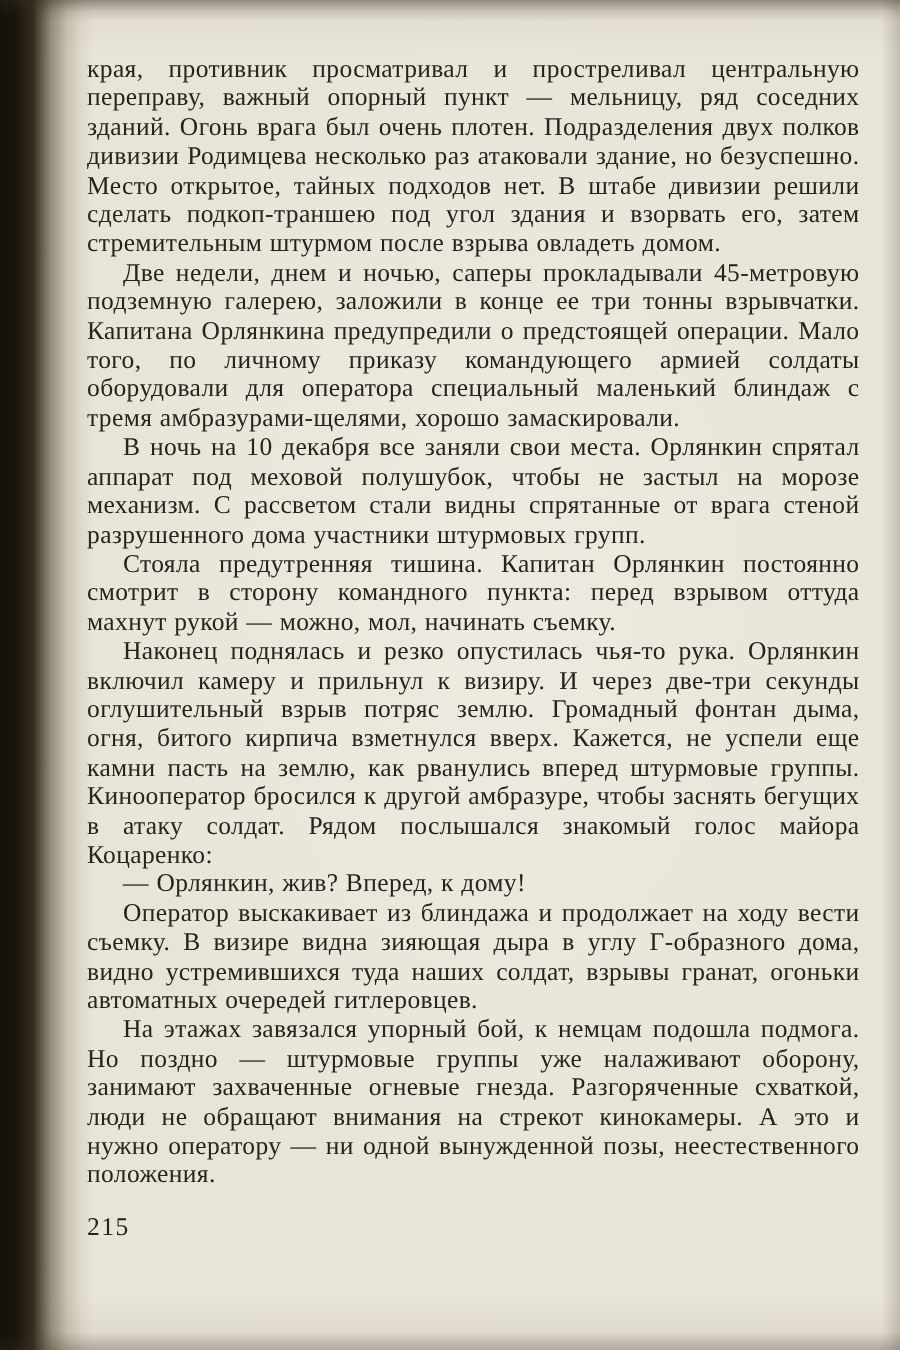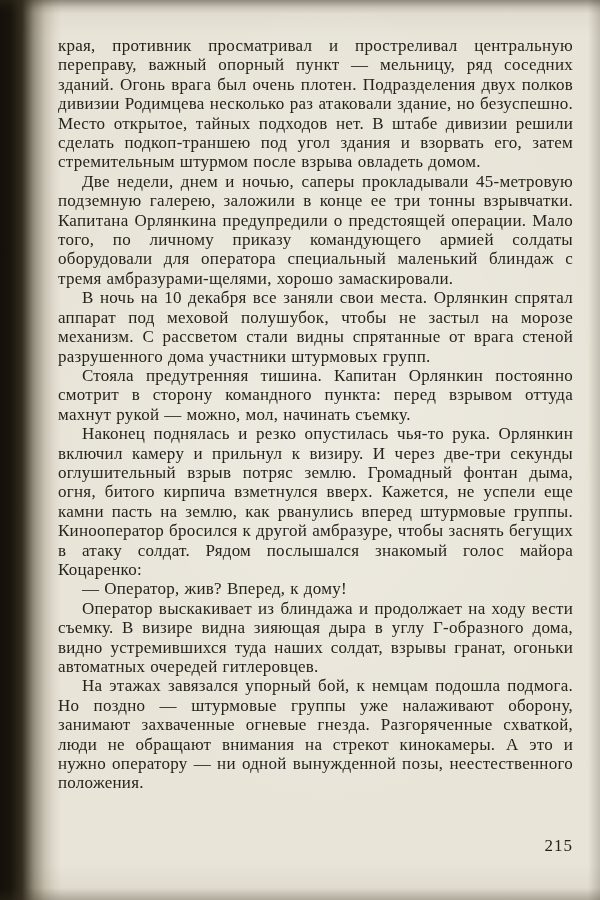--- a/index.html
+++ b/index.html
@@ -68,41 +68,41 @@
     word-spacing: 0.5px;
     text-align: justify;
     hyphens: auto;
     -webkit-hyphens: auto;
   }
   .para.indent {
     text-indent: 24px;
   }
   .page-number {
     position: absolute;
-    top: 836px;
+    top: 808px;
     left: 58px;
     right: 27px;
-    text-align: right;
+    text-align: left;
     font-size: 17px;
     letter-spacing: 1px;
     color: #26231d;
   }
 </style>
 </head>
 <body>
 
 <div class="page">
 
   <div class="text-block">
     <p class="para">края, противник просматривал и простреливал центральную переправу, важный опорный пункт — мельницу, ряд соседних зданий. Огонь врага был очень плотен. Подразделения двух полков дивизии Родимцева несколько раз атаковали здание, но безуспешно. Место открытое, тайных подходов нет. В штабе дивизии решили сделать подкоп-траншею под угол здания и взорвать его, затем стремительным штурмом после взрыва овладеть домом.</p>
     <p class="para indent">Две недели, днем и ночью, саперы прокладывали 45-метровую подземную галерею, заложили в конце ее три тонны взрывчатки. Капитана Орлянкина предупредили о предстоящей операции. Мало того, по личному приказу командующего армией солдаты оборудовали для оператора специальный маленький блиндаж с тремя амбразурами-щелями, хорошо замаскировали.</p>
     <p class="para indent">В ночь на 10 декабря все заняли свои места. Орлянкин спрятал аппарат под меховой полушубок, чтобы не застыл на морозе механизм. С рассветом стали видны спрятанные от врага стеной разрушенного дома участники штурмовых групп.</p>
     <p class="para indent">Стояла предутренняя тишина. Капитан Орлянкин постоянно смотрит в сторону командного пункта: перед взрывом оттуда махнут рукой — можно, мол, начинать съемку.</p>
     <p class="para indent">Наконец поднялась и резко опустилась чья-то рука. Орлянкин включил камеру и прильнул к визиру. И через две-три секунды оглушительный взрыв потряс землю. Громадный фонтан дыма, огня, битого кирпича взметнулся вверх. Кажется, не успели еще камни пасть на землю, как рванулись вперед штурмовые группы. Кинооператор бросился к другой амбразуре, чтобы заснять бегущих в атаку солдат. Рядом послышался знакомый голос майора Коцаренко:</p>
-    <p class="para indent">— Оператор, жив? Вперед, к дому!</p>
+    <p class="para indent">— Орлянкин, жив? Вперед, к дому!</p>
     <p class="para indent">Оператор выскакивает из блиндажа и продолжает на ходу вести съемку. В визире видна зияющая дыра в углу Г-образного дома, видно устремившихся туда наших солдат, взрывы гранат, огоньки автоматных очередей гитлеровцев.</p>
     <p class="para indent">На этажах завязался упорный бой, к немцам подошла подмога. Но поздно — штурмовые группы уже налаживают оборону, занимают захваченные огневые гнезда. Разгоряченные схваткой, люди не обращают внимания на стрекот кинокамеры. А это и нужно оператору — ни одной вынужденной позы, неестественного положения.</p>
   </div>
 
   <div class="page-number">215</div>
 
   <div class="binding-shadow"></div>
   <div class="top-shadow"></div>
   <div class="right-shadow"></div>
   <div class="bottom-shadow"></div>

